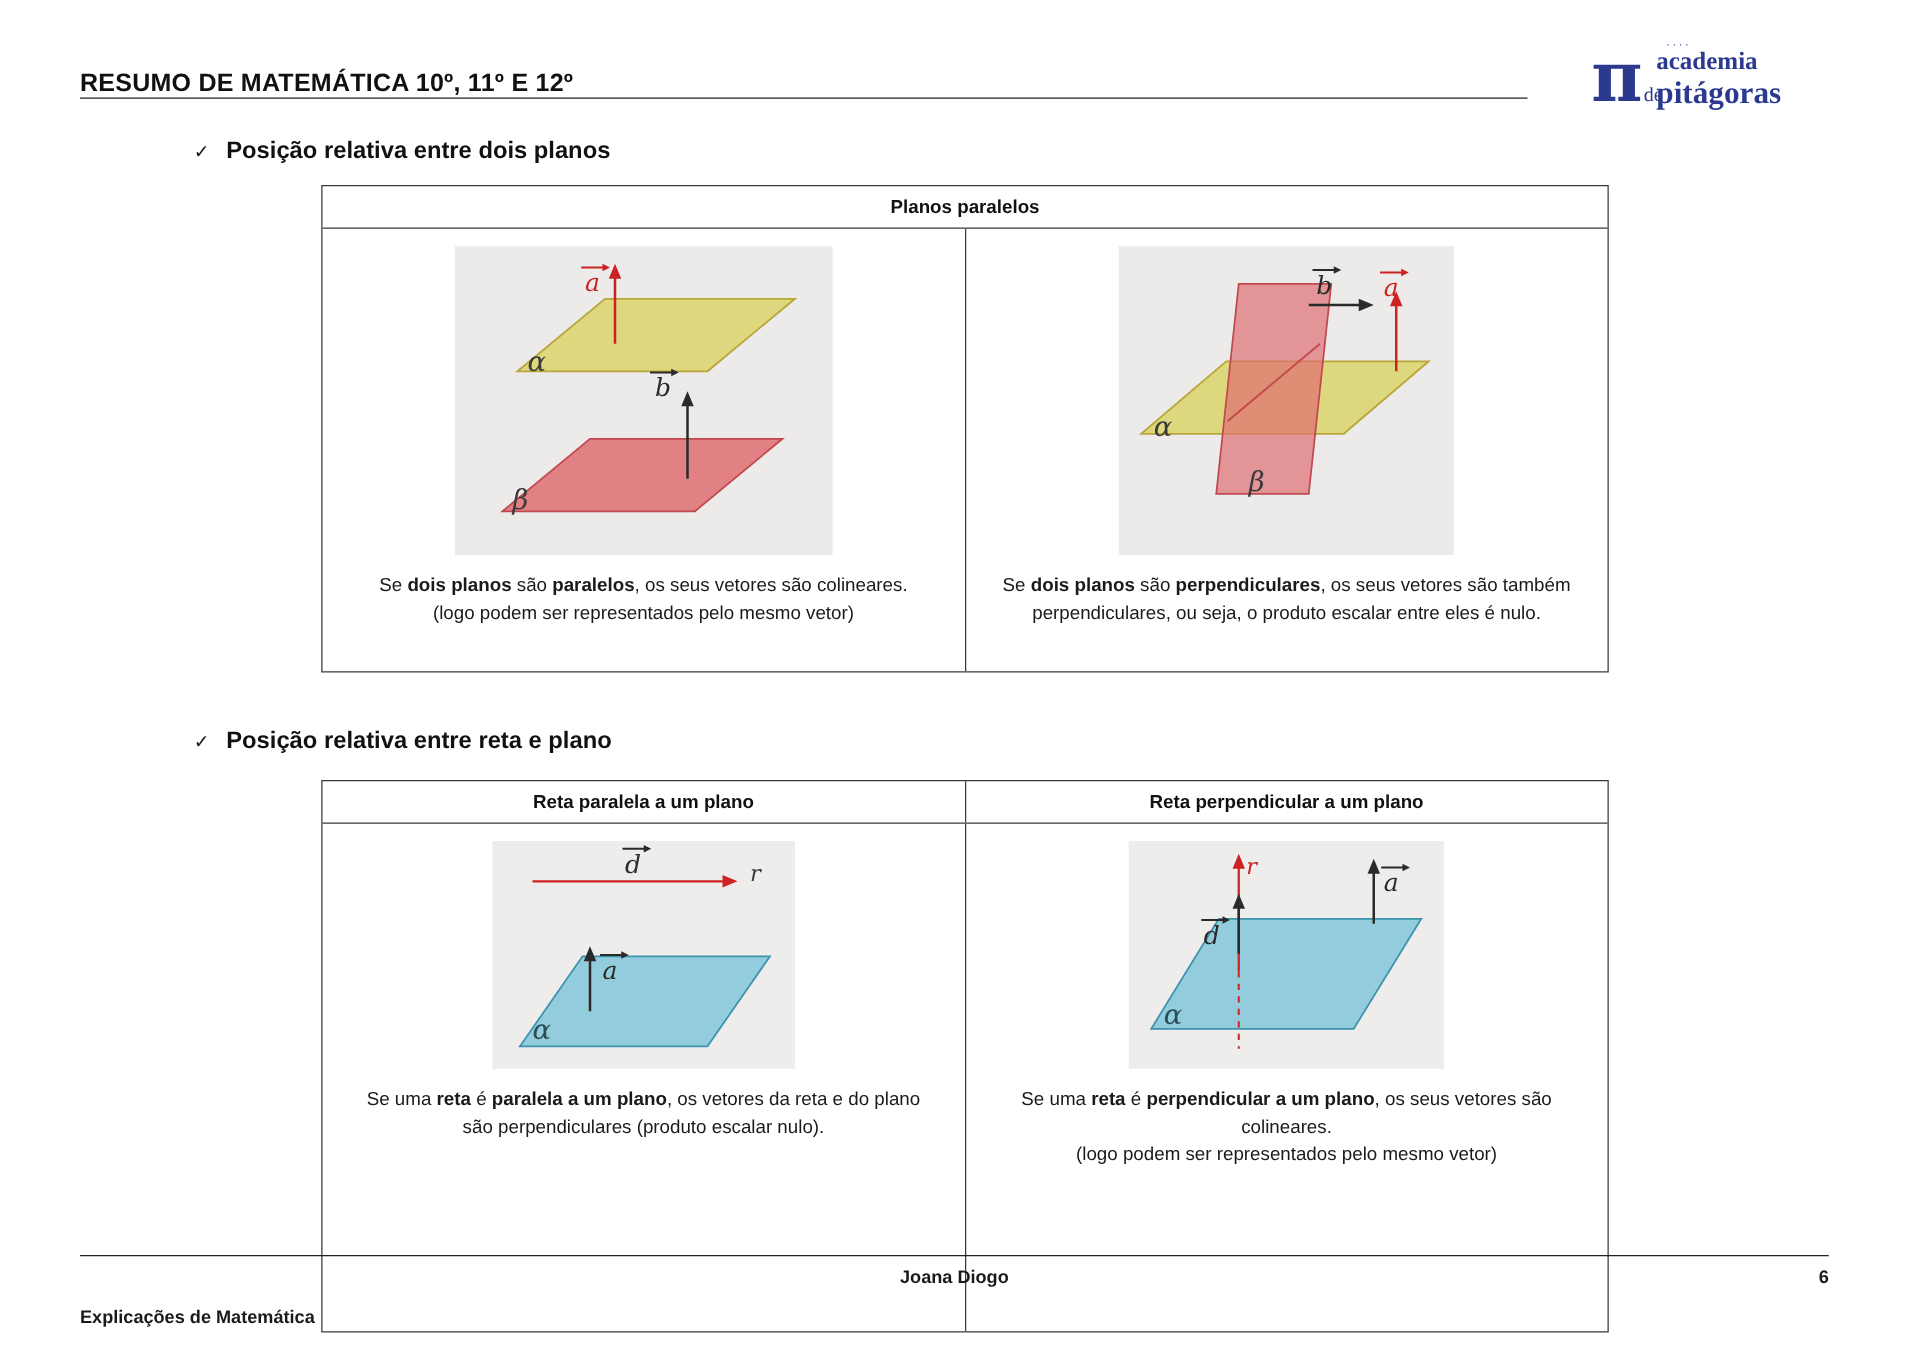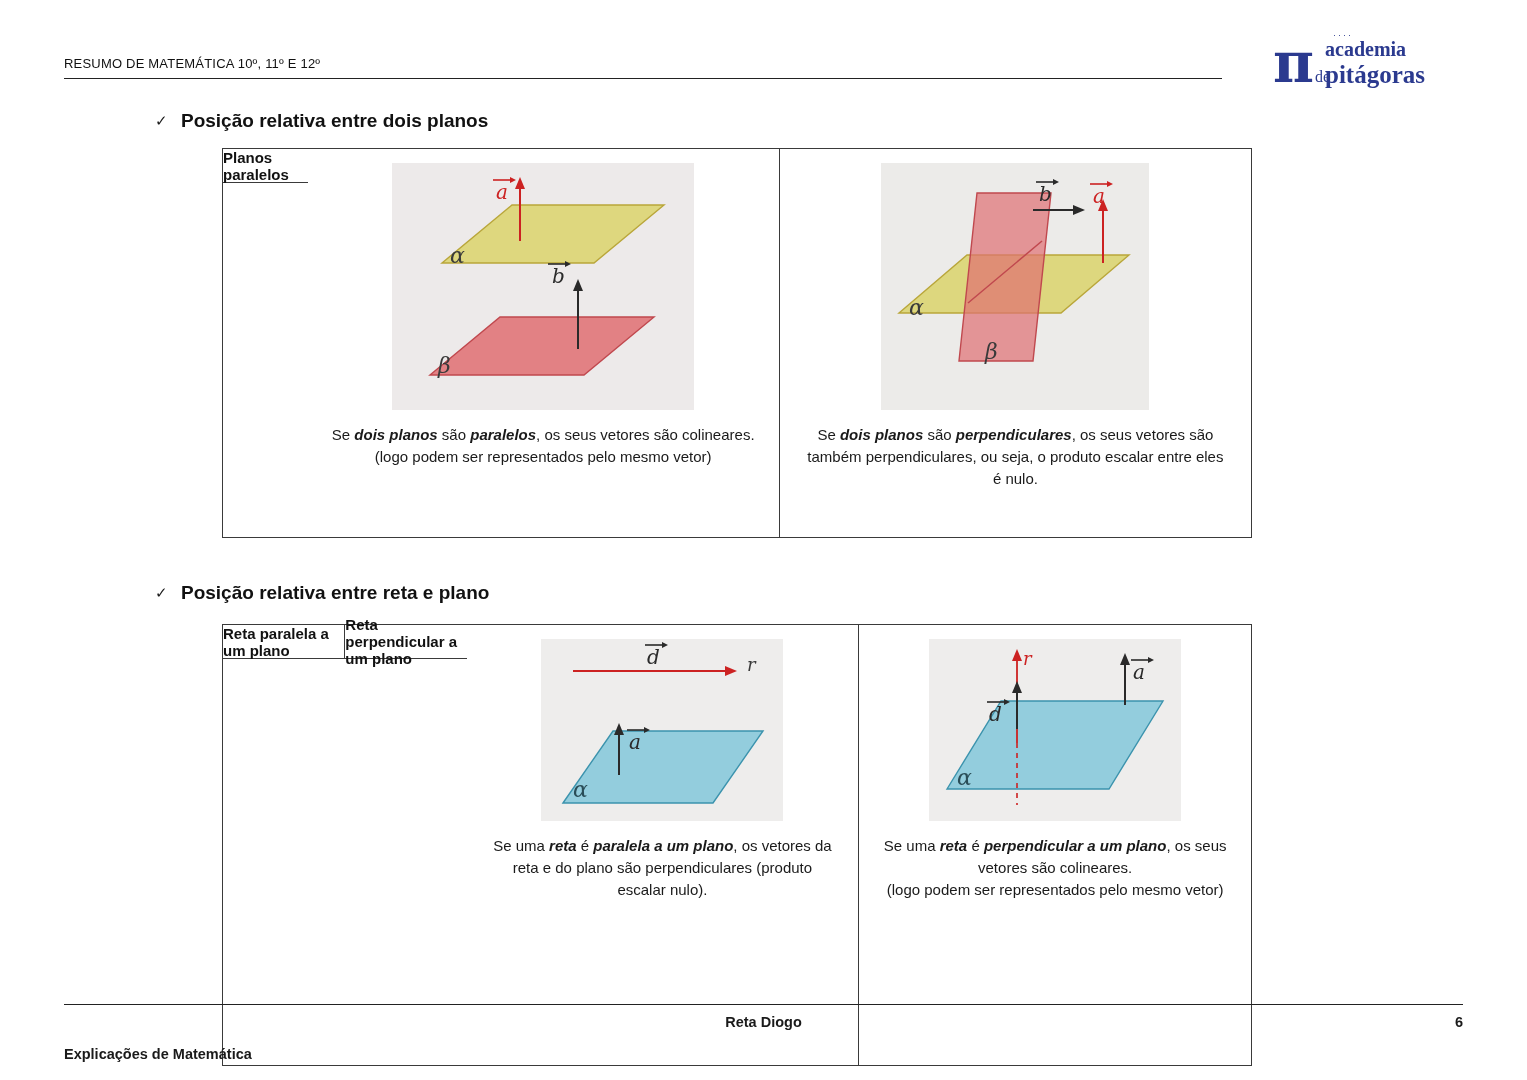--- a/index.html
+++ b/index.html
@@ -21,22 +21,22 @@
     position: absolute;
     top: 56px;
     left: 64px;
     width: 1399px;
     height: 34px;
   }
   .header-title {
     position: absolute;
     left: 0;
     top: 0;
-    font-size: 13px;
-    font-weight: normal;
+    font-size: 20px;
+    font-weight: bold;
     letter-spacing: 0.2px;
     color: #111;
     white-space: nowrap;
   }
   .header-rule {
     position: absolute;
     left: 0;
     top: 22px;
     width: 1158px;
     height: 0;
@@ -116,21 +116,22 @@
     color: #111;
     white-space: nowrap;
   }
 
   
   .table {
     position: absolute;
     border: 1.4px solid #3a3a3a;
     box-sizing: border-box;
     display: flex;
-    flex-direction: row;
+    flex-direction: column;
+    margin-left: 35px;
   }
   .thead {
     display: flex;
     border-bottom: 1.4px solid #3a3a3a;
     height: 33px;
   }
   .th {
     flex: 1 1 0;
     display: flex;
     align-items: center;
@@ -153,21 +154,21 @@
   .td + .td { border-left: 1.4px solid #3a3a3a; }
 
   .caption {
     font-size: 15px;
     line-height: 1.45;
     color: #1a1a1a;
     text-align: center;
     margin-top: 14px;
     max-width: 94%;
   }
-  .caption b { font-weight: bold; font-style: italic; }
+  .caption b { font-weight: bold; }
 
   
   .figure {
     position: relative;
     background: #eceaea;
     overflow: hidden;
   }
   .fig-inner { position: absolute; inset: 0; }
 
   svg { display: block; }
@@ -378,15 +379,15 @@
         <div>(logo podem ser representados pelo mesmo vetor)</div>
       </div>
     </div>
 
   </div>
 </div>
 
 <div class="footer">
   <div class="footer-rule"></div>
   <div class="footer-left">Explicações de Matemática</div>
-  <div class="footer-center">Reta Diogo</div>
+  <div class="footer-center">Joana Diogo</div>
   <div class="footer-right">6</div>
 </div>
 
 </body></html>

